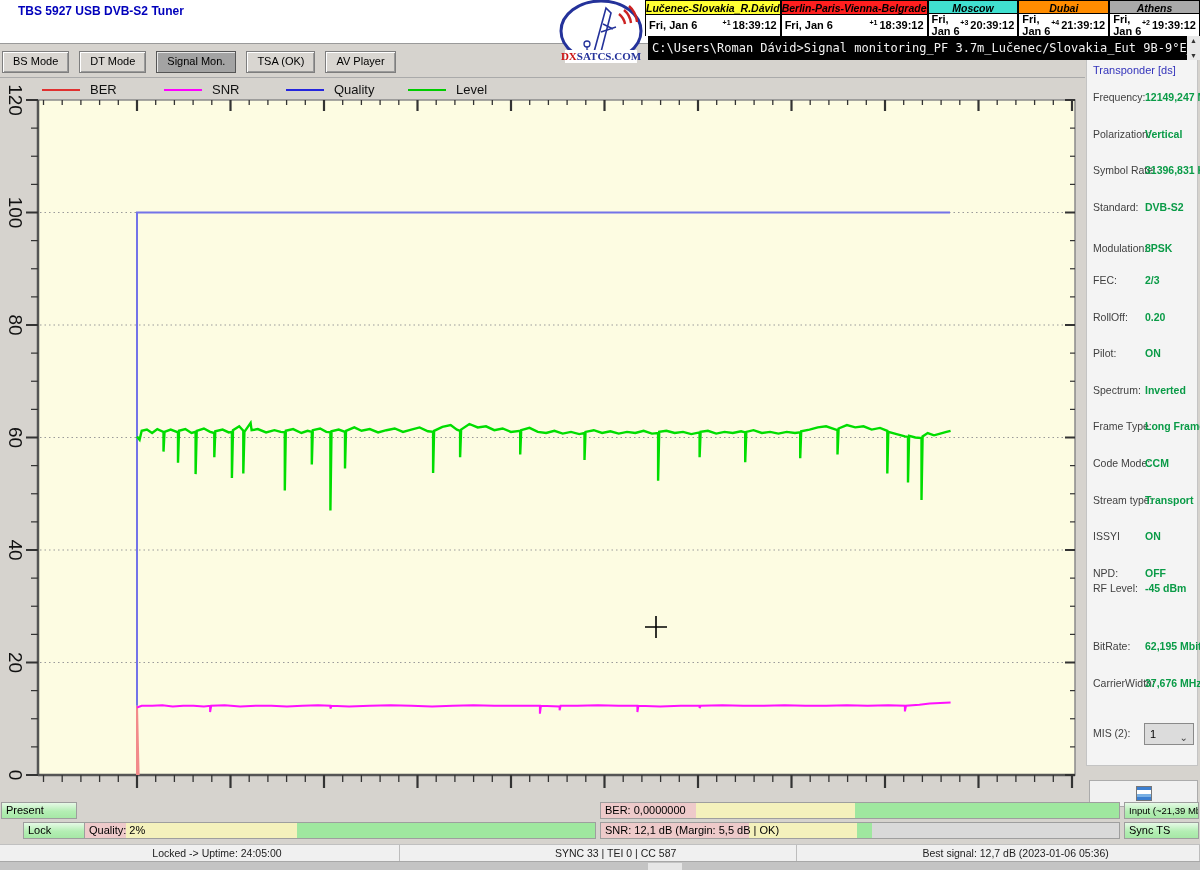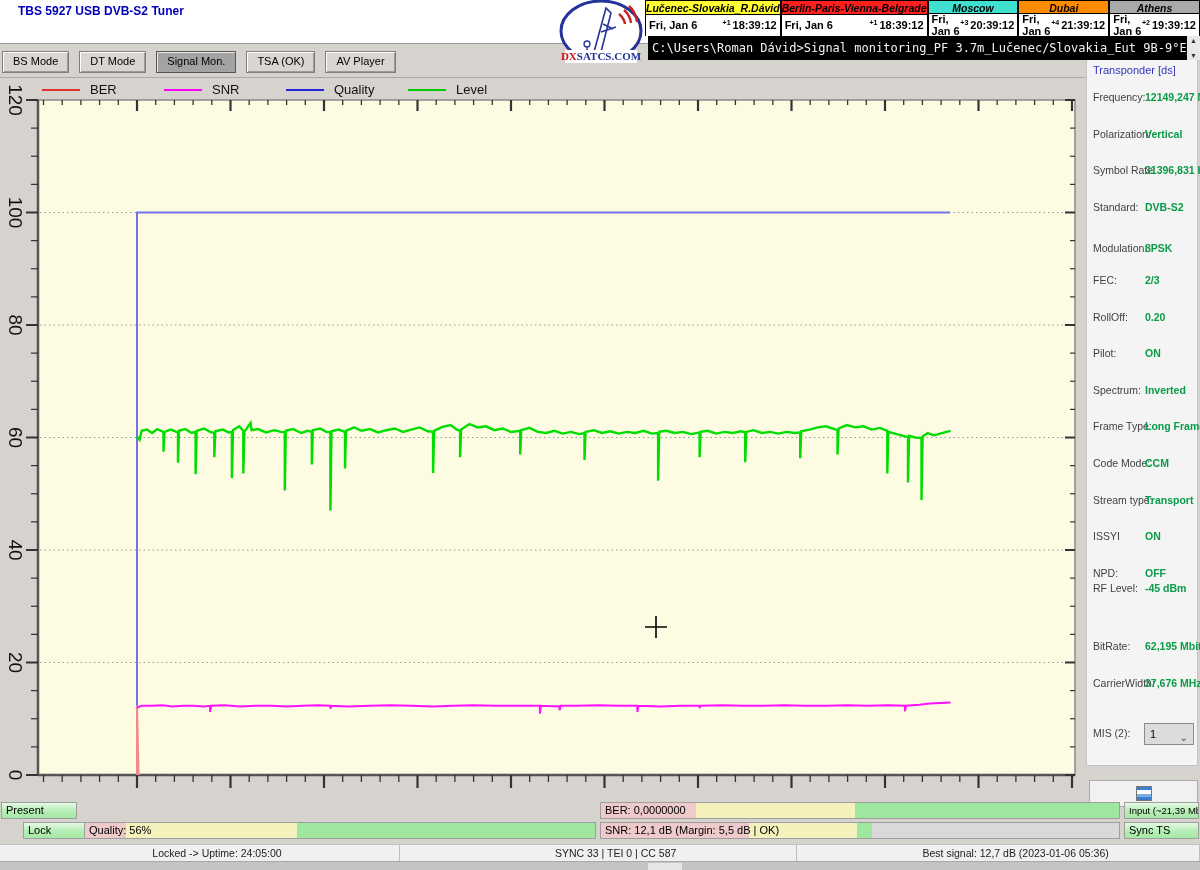--- a/index.html
+++ b/index.html
@@ -471,21 +471,21 @@
     <div class="sidebar-bar" style="left: 1124px; top: 0px; width: 75px;">
       <span class="bar-label small">Input (~21,39 Mbps)</span>
     </div>
     <div class="sidebar-bar" style="left: 1124px; top: 20px; width: 75px;">
       <span class="bar-label">Sync TS</span>
     </div>
     <div class="meter" style="left: 84px; top: 20px; width: 512px;">
       <div class="meter-zone" style="left: 0%; width: 8%; background: rgb(238, 202, 202);"></div>
       <div class="meter-zone" style="left: 8%; width: 33.6%; background: rgb(244, 241, 188);"></div>
       <div class="meter-zone" style="left: 41.6%; width: 58.4%; background: rgb(159, 231, 159);"></div>
-      <span class="bar-label">Quality: 56%</span>
+      <span class="bar-label">Quality: 2%</span>
     </div>
     <div class="meter" style="left: 600px; top: 0px; width: 520px;">
       <div class="meter-zone" style="left: 0%; width: 18.3%; background: rgb(238, 202, 202);"></div>
       <div class="meter-zone" style="left: 18.3%; width: 30.7%; background: rgb(244, 241, 188);"></div>
       <div class="meter-zone" style="left: 49%; width: 51%; background: rgb(159, 231, 159);"></div>
       <span class="bar-label">BER: 0,0000000</span>
     </div>
     <div class="meter" style="left: 600px; top: 20px; width: 520px; padding-left: 46px;">
       <div class="meter-zone" style="left: 0%; width: 28.5%; background: rgb(238, 202, 202);"></div>
       <div class="meter-zone" style="left: 28.5%; width: 20.9%; background: rgb(244, 241, 188);"></div>

